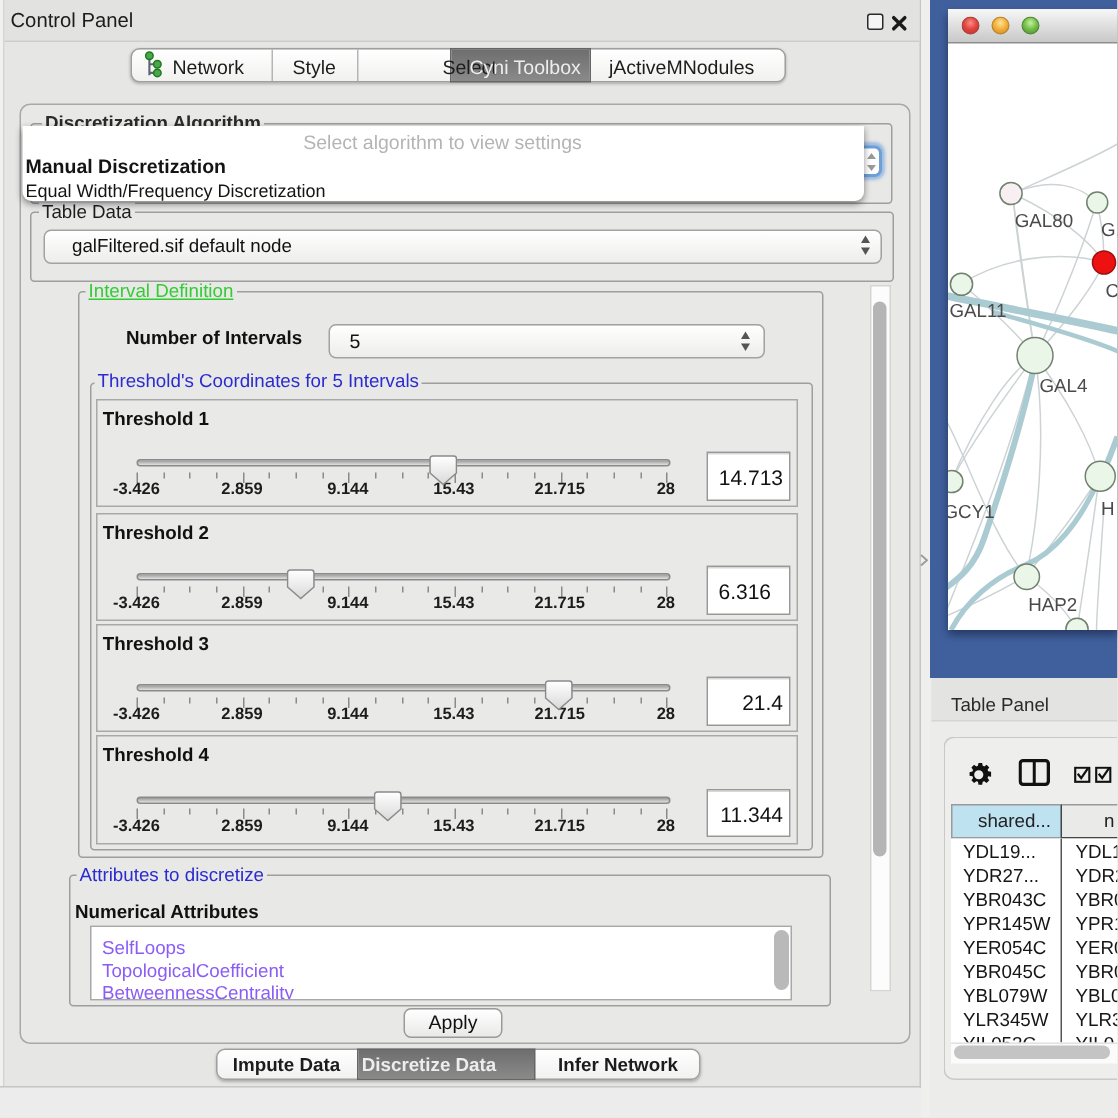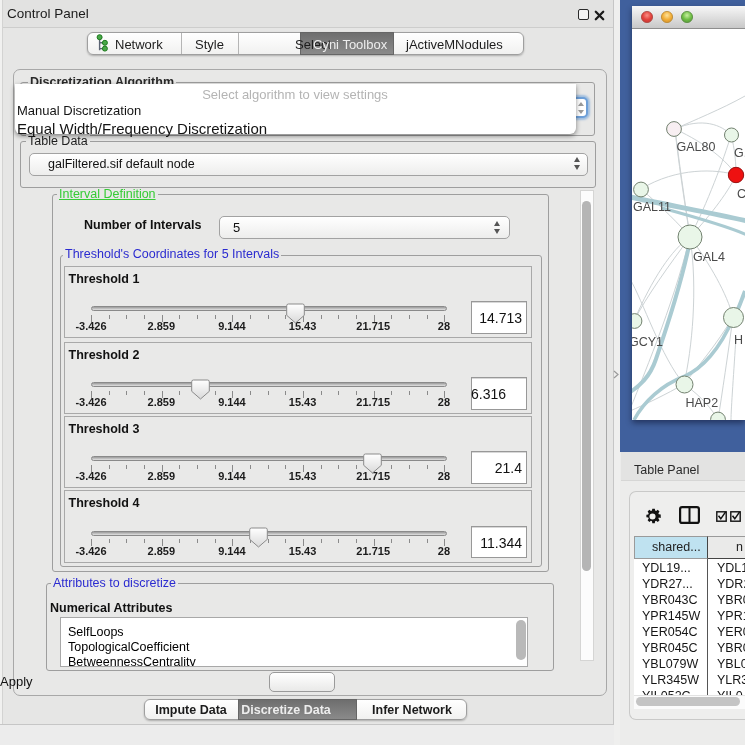--- a/index.html
+++ b/index.html
@@ -144,21 +144,21 @@
         <svg style="position:absolute;left:126.0px;top:36px;" width="19" height="21" viewBox="0 0 19 21">
           <path d="M2.5 1 h14 a1.8 1.8 0 0 1 1.8 1.8 v9.5 L9.5 20 L0.7 12.3 v-9.5 A1.8 1.8 0 0 1 2.5 1 z" fill="url(#kg341.5)" stroke="#8a8a8a" stroke-width="1"></path>
           <defs>
             <linearGradient id="kg341.5" x1="0" y1="0" x2="0" y2="1">
               <stop offset="0" stop-color="#ffffff"></stop>
               <stop offset="1" stop-color="#d9d9d9"></stop>
             </linearGradient>
           </defs>
         </svg>
         <div style="position:absolute;left:406px;top:34.5px;width:56px;height:32.5px;background:#fff;border:1px solid #989898;box-shadow:inset 0 1px 0 #d8d8d8;box-sizing:border-box;"></div>
-        <div style="position:absolute;left:406px;top:43.5px;width:51px;text-align:left;font-size:14px;color:#111;">6.316</div>
+        <div style="position:absolute;left:406px;top:43.5px;width:51px;text-align:center;font-size:14px;color:#111;">6.316</div>
       </div>
       <div style="position:absolute;left:64px;top:415.5px;width:468px;height:72.5px;border:1px solid #a9a9a9;background:#e9e9e8;box-sizing:border-box;">
         <div style="position:absolute;left:3.5px;top:5px;font-size:12.5px;font-weight:bold;color:#111;">Threshold 3</div>
         <div style="position:absolute;left:26px;top:39.5px;width:354px;height:3px;background:linear-gradient(#9a9a9a,#e2e2e2);border:1px solid #8a8a8a;border-radius:3px;"></div>
         <div style="position:absolute;left:26.0px;top:48px;width:1px;height:7px;background:#8a8a8a;"></div>
         <div style="position:absolute;left:43.7px;top:48px;width:1px;height:4px;background:#8a8a8a;"></div>
         <div style="position:absolute;left:61.3px;top:48px;width:1px;height:4px;background:#8a8a8a;"></div>
         <div style="position:absolute;left:79.0px;top:48px;width:1px;height:4px;background:#8a8a8a;"></div>
         <div style="position:absolute;left:96.7px;top:48px;width:1px;height:7px;background:#8a8a8a;"></div>
         <div style="position:absolute;left:114.3px;top:48px;width:1px;height:4px;background:#8a8a8a;"></div>
@@ -236,40 +236,40 @@
         </svg>
         <div style="position:absolute;left:406px;top:34.5px;width:56px;height:32.5px;background:#fff;border:1px solid #989898;box-shadow:inset 0 1px 0 #d8d8d8;box-sizing:border-box;"></div>
         <div style="position:absolute;left:406px;top:43.5px;width:51px;text-align:right;font-size:14px;color:#111;">11.344</div>
       </div>
     </div>
 
   <div class="groupbox" style="left:46px;top:583px;width:506px;height:86px;"></div>
   <div class="gtitle" style="left:51px;top:577px;color:#2b2bd0;">Attributes to discretize</div>
   <div class="abs" style="left:50px;top:601px;font-size:12.5px;font-weight:bold;color:#111;">Numerical Attributes</div>
   <div class="abs" style="left:60px;top:617px;width:468px;height:50px;background:#fff;border:1px solid #a8a8a8;box-sizing:border-box;overflow:hidden;">
-    <div style="font-size:12.5px;color:#000000;padding:7px 0 0 7px;line-height:15.2px;">SelfLoops<br>TopologicalCoefficient<br>BetweennessCentrality</div>
+    <div style="font-size:12.5px;color:#8b5cf6;padding:7px 0 0 7px;line-height:15.2px;">SelfLoops<br>TopologicalCoefficient<br>BetweennessCentrality</div>
   </div>
   <div class="abs" style="left:516px;top:620px;width:10px;height:40px;background:#b9b9b9;border-radius:5px;"></div>
 
   <div class="abs" style="left:269px;top:672px;width:66px;height:20px;background:linear-gradient(#ffffff,#e9e9e8);border:1px solid #9a9a9a;border-radius:5px;box-sizing:border-box;"></div>
-  <div class="abs" style="left:0;top:673.5px;width:604px;text-align:left;font-size:13px;color:#111;"><span style="margin-left:0px;">Apply</span></div>
+  <div class="abs" style="left:0;top:673.5px;width:604px;text-align:center;font-size:13px;color:#111;"><span style="margin-left:0px;">Apply</span></div>
 
   <div class="abs" style="left:580px;top:190px;width:14px;height:471px;background:#fcfcfc;border:1px solid #d5d5d4;box-sizing:border-box;"></div>
   <div class="abs" style="left:582px;top:201px;width:9px;height:370px;background:#b5b5b5;border-radius:5px;"></div>
 
   <div class="abs" style="left:144px;top:699px;width:323px;height:21px;background:linear-gradient(#ffffff,#f1f1f0);border:1px solid #9f9f9f;border-radius:6px;box-shadow:0 1px 2px rgba(0,0,0,0.25);box-sizing:border-box;"></div>
   <div class="abs" style="left:238px;top:699px;width:119px;height:21px;background:linear-gradient(#6e6e6e,#8a8a8a);border:1px solid #666;box-sizing:border-box;"></div>
   <div class="abs" style="left:144px;top:703px;width:94px;text-align:center;font-size:12.5px;font-weight:bold;color:#1c1c1c;">Impute Data</div>
   <div class="abs" style="left:238px;top:703px;width:96px;text-align:center;font-size:12.5px;font-weight:bold;color:#ededed;">Discretize Data</div>
   <div class="abs" style="left:357px;top:703px;width:110px;text-align:center;font-size:12.5px;font-weight:bold;color:#1c1c1c;">Infer Network</div>
 
   <div class="abs" style="left:15px;top:84px;width:561px;height:50px;background:#ffffff;border-radius:0 0 6px 6px;box-shadow:0 2px 5px rgba(0,0,0,0.45);"></div>
   <div class="abs" style="left:0px;top:87px;width:590px;text-align:center;font-size:13px;color:#b4b4b4;">Select algorithm to view settings</div>
-  <div class="abs" style="left:17px;top:103px;font-size:13px;font-weight:normal;color:#141414;">Manual Discretization</div>
-  <div class="abs" style="left:17px;top:120px;font-size:15px;color:#141414;">Equal Width/Frequency Discretization</div>
+  <div class="abs" style="left:17px;top:103px;font-size:13px;font-weight:bold;color:#141414;">Manual Discretization</div>
+  <div class="abs" style="left:17px;top:120px;font-size:12px;color:#141414;">Equal Width/Frequency Discretization</div>
 </div>
 
 <div class="abs" style="left:614px;top:0;width:6px;height:745px;background:#efefee;"></div>
 <div class="abs" style="left:613px;top:365px;width:6px;height:9px;"><svg width="6" height="9">
       <path d="M1 1 L5 4.5 L1 8" fill="none" stroke="#9a9a9a" stroke-width="1.2"></path>
     </svg></div>
 
 <div class="abs" style="left:620px;top:0;width:125px;height:452px;background:#40609d;"></div>
 
 <div class="abs" style="left:632px;top:6px;width:113px;height:414px;background:#fff;box-shadow:0 3px 6px rgba(0,0,20,0.45);">

